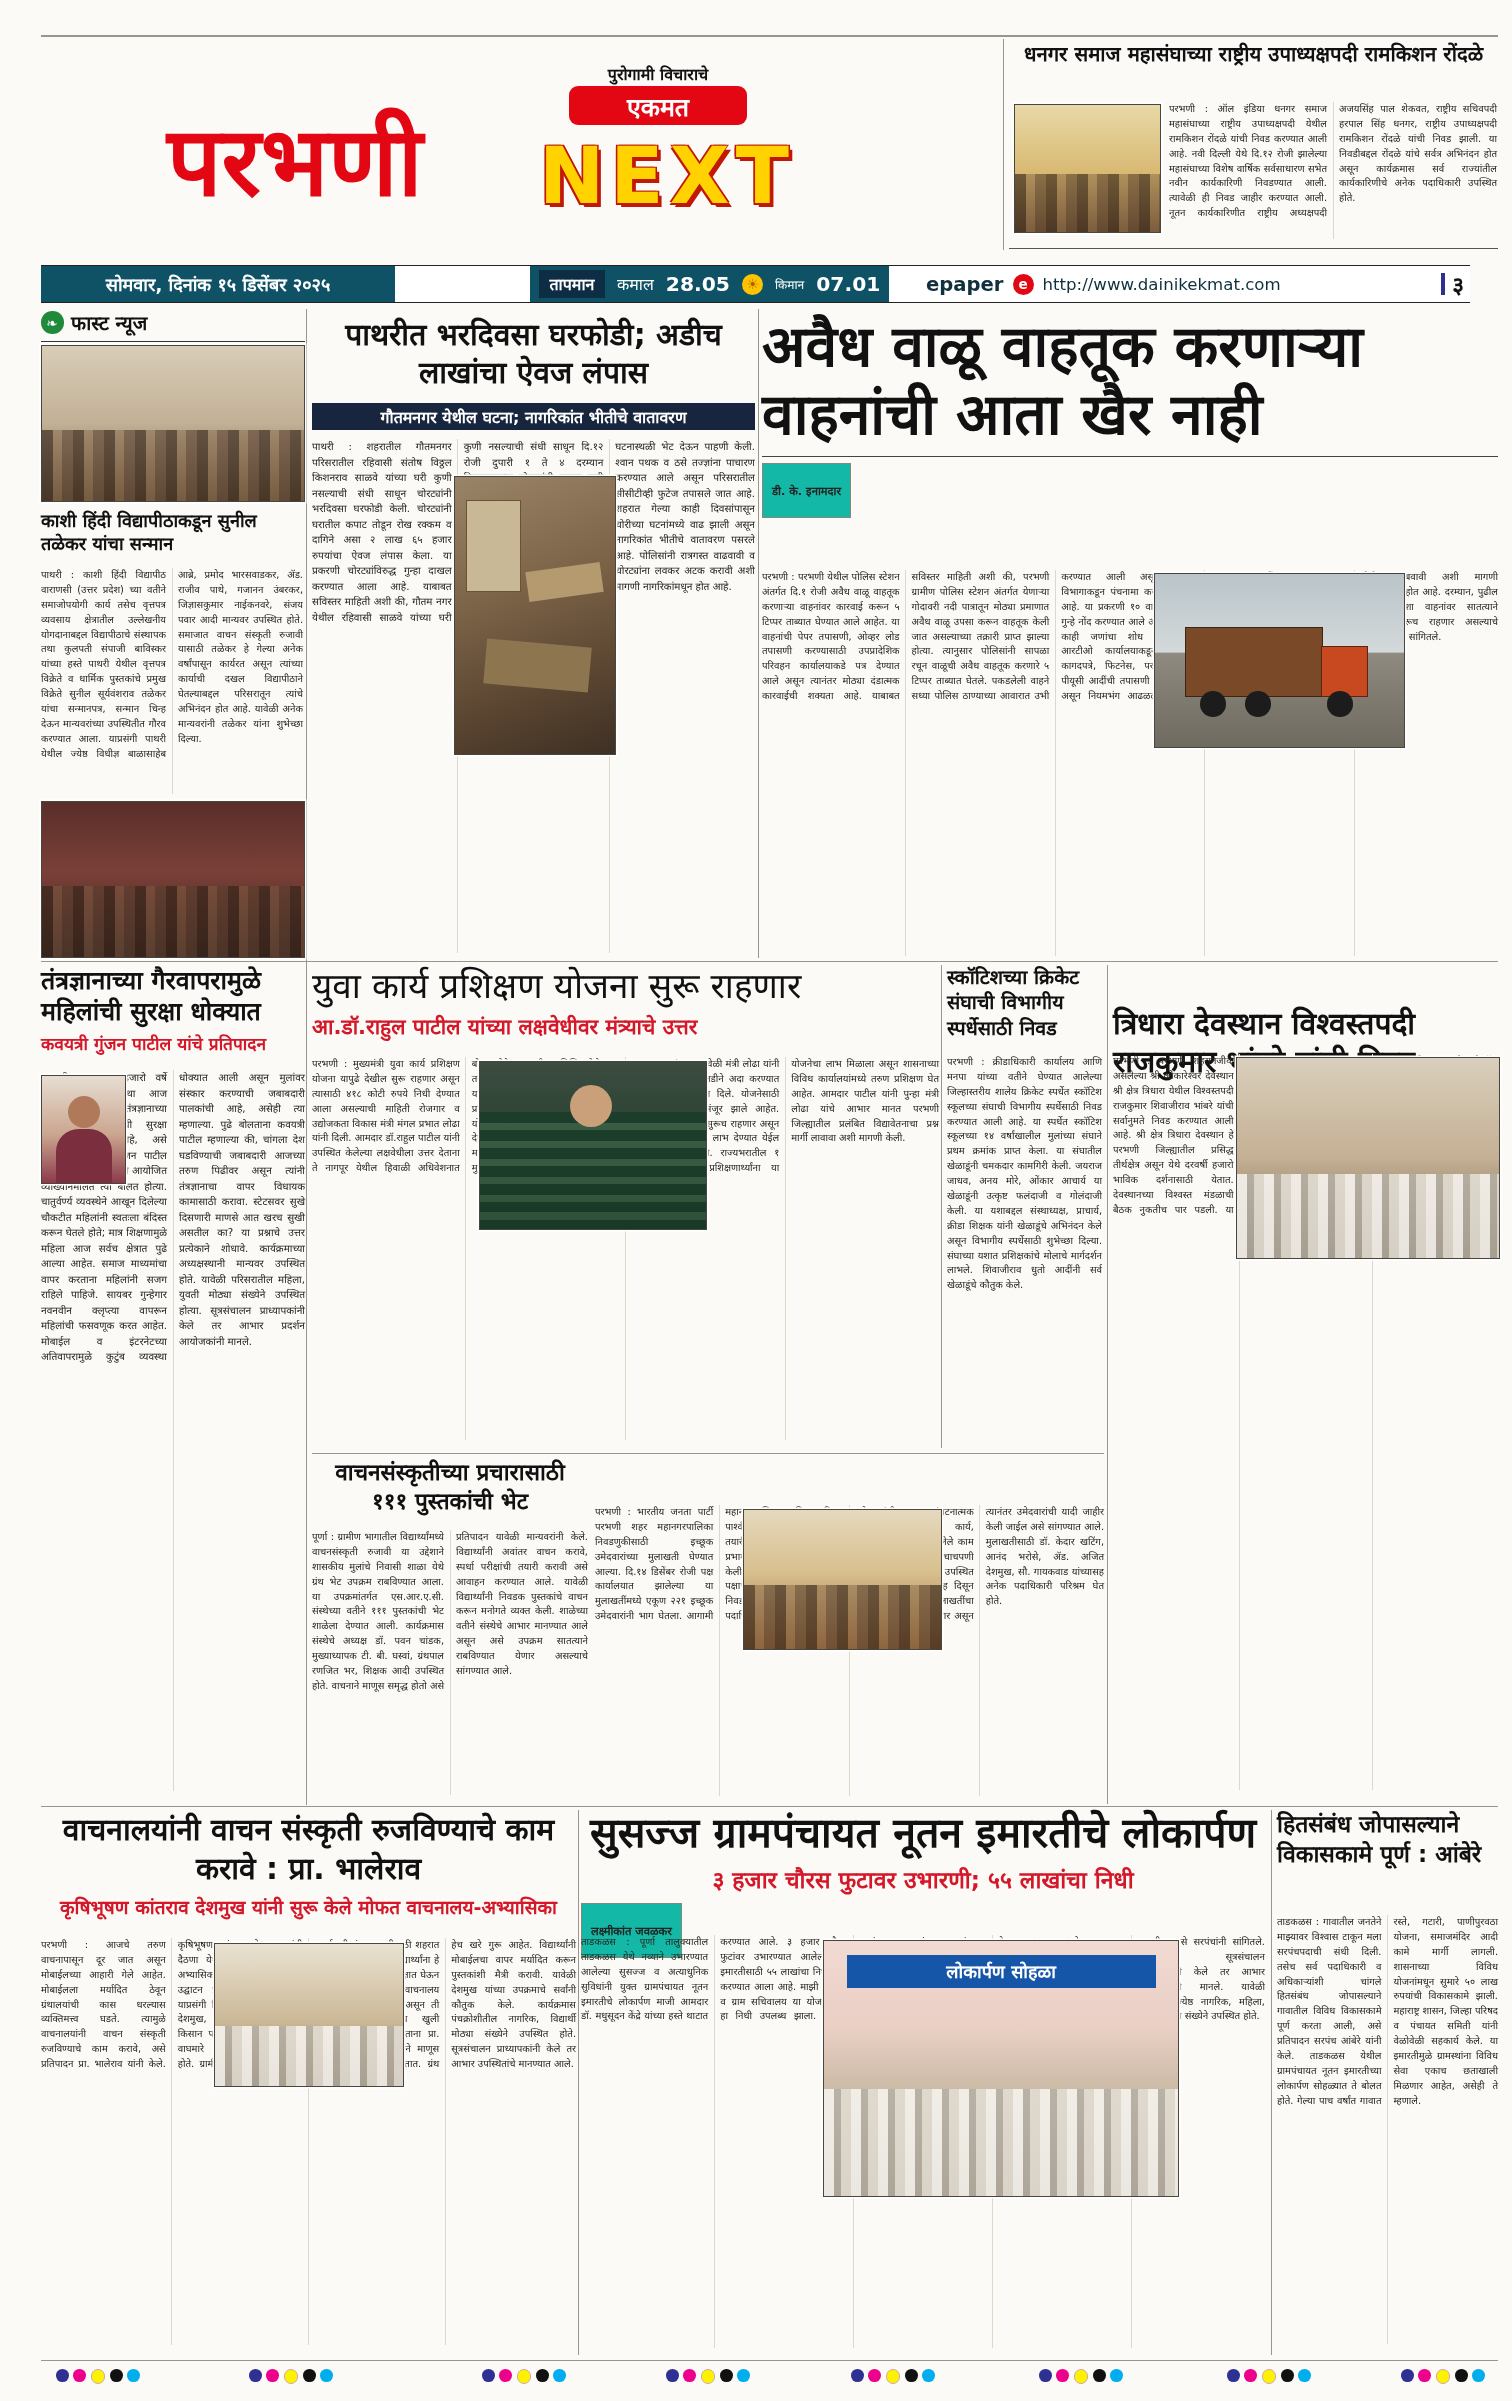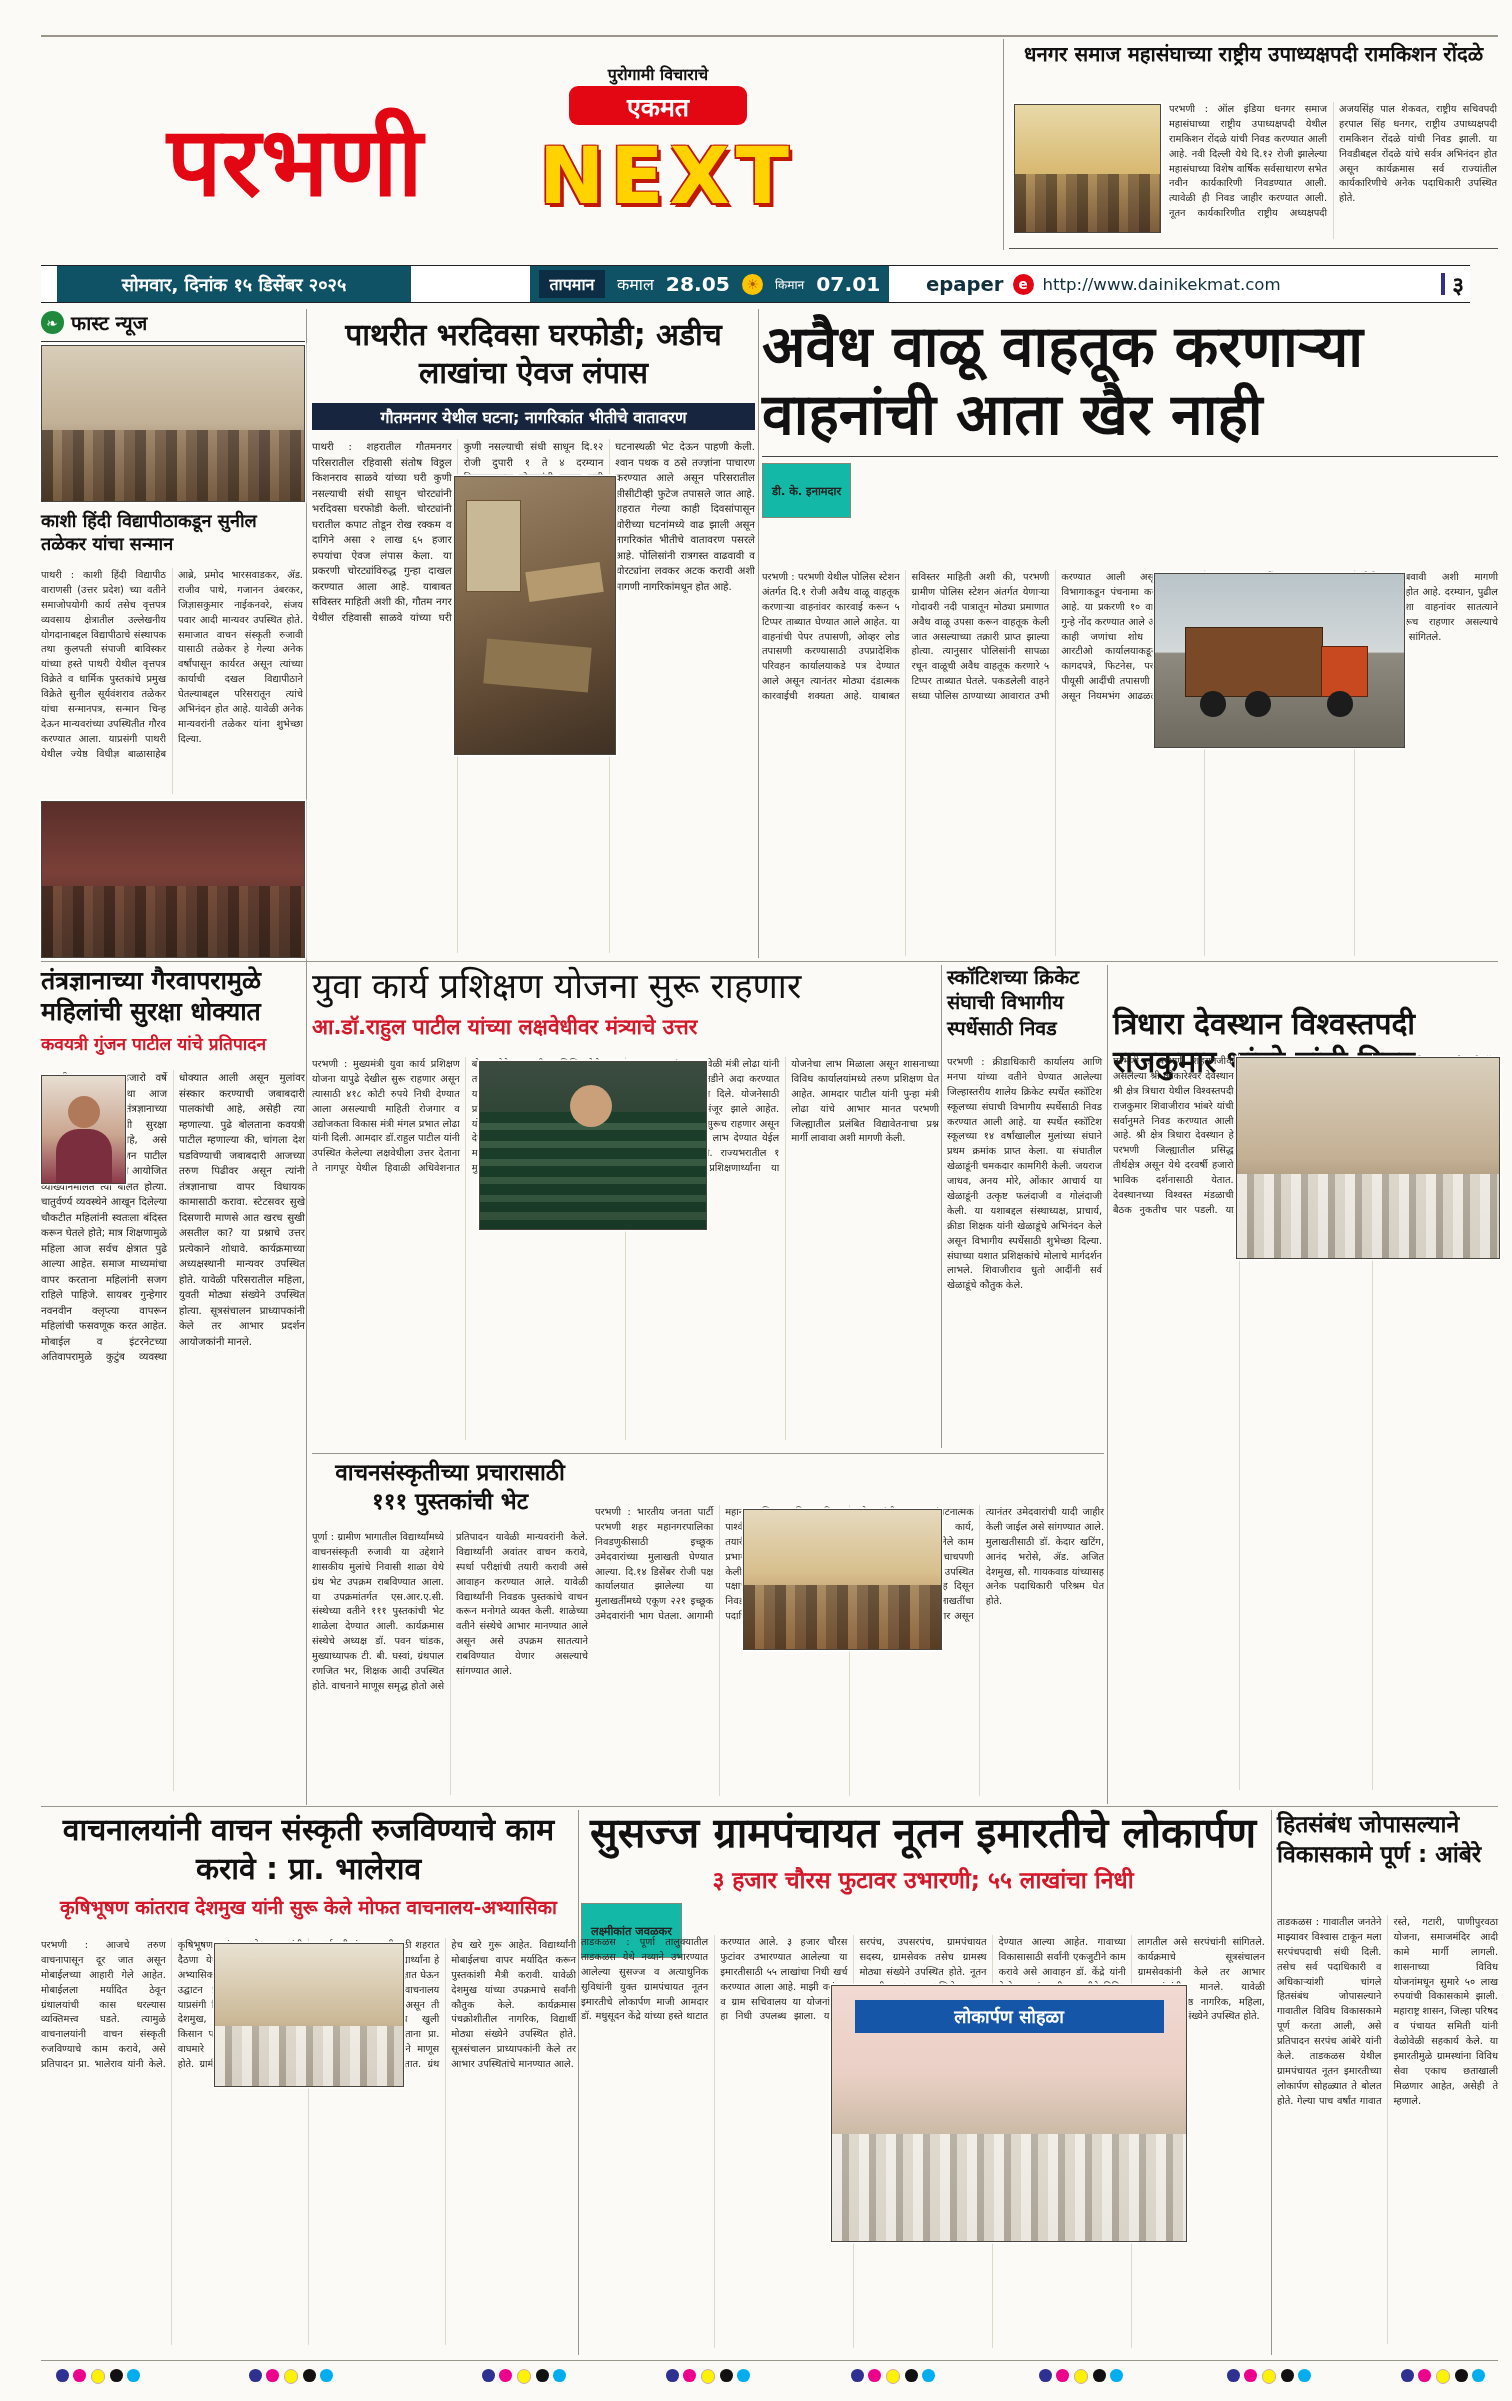--- a/index.html
+++ b/index.html
@@ -59,21 +59,21 @@
       </div>
     <div class="abs body-text cols-2" style="left:160px;top:60px;width:328px;height:137px;font-size:9.8px;">परभणी : ऑल इंडिया धनगर समाज महासंघाच्या राष्ट्रीय उपाध्यक्षपदी येथील रामकिशन रोंदळे यांची निवड करण्यात आली आहे. नवी दिल्ली येथे दि.१२ रोजी झालेल्या महासंघाच्या विशेष वार्षिक सर्वसाधारण सभेत नवीन कार्यकारिणी निवडण्यात आली. त्यावेळी ही निवड जाहीर करण्यात आली. नूतन कार्यकारिणीत राष्ट्रीय अध्यक्षपदी अजयसिंह पाल शेकवत, राष्ट्रीय सचिवपदी हरपाल सिंह धनगर, राष्ट्रीय उपाध्यक्षपदी रामकिशन रोंदळे यांची निवड झाली. या निवडीबद्दल रोंदळे यांचे सर्वत्र अभिनंदन होत असून कार्यक्रमास सर्व राज्यांतील कार्यकारिणीचे अनेक पदाधिकारी उपस्थित होते.</div>
   </div>
 
   <div class="abs masthead-title" style="left:167px;top:114px;">परभणी</div>
   <div class="abs center" style="left:569px;top:63px;width:178px;font-size:16px;font-weight:700;">पुरोगामी विचाराचे</div>
   <div class="abs brand-badge" style="left:569px;top:86px;width:178px;height:39px;">एकमत</div>
   <div class="abs next-logo" style="left:539px;top:131px;">NEXT</div>
 
   <div class="abs" style="left:41px;top:265px;width:1429px;height:36px;border-top:1.5px solid #222;border-bottom:1.5px solid #222;background:#fff;">
-    <div class="abs db-dark" style="left:16px;top:0;width:354px;height:36px;justify-content:center;font-size:18px;font-weight:700;">सोमवार, दिनांक १५ डिसेंबर २०२५</div>
+    <div class="abs db-dark" style="left:0;top:0;width:354px;height:36px;justify-content:center;font-size:18px;font-weight:700;">सोमवार, दिनांक १५ डिसेंबर २०२५</div>
     <div class="abs db-dark" style="left:489px;top:0;height:36px;padding:0 9px;gap:12px;">
       <span style="background:#0d2d45;padding:3px 10.5px;font-size:16px;font-weight:700;">तापमान</span>
       <span style="font-size:16px;">कमाल</span>
       <span style="font-size:20.3px;font-weight:800;">28.05</span>
       <span class="icon-circle" style="width:21px;height:21px;background:#ffc400;color:#b25e00;font-size:13.6px;">☀</span>
       <span style="font-size:12px;">किमान</span>
       <span style="font-size:20.3px;font-weight:800;">07.01</span>
     </div>
     <div class="abs" style="left:885px;top:0;height:36px;display:flex;align-items:center;gap:9px;">
       <span style="font-size:19.6px;font-weight:800;color:#10303e;">epaper</span>
@@ -183,21 +183,21 @@
       </div>
   </div>
 
   <div class="abs" style="left:581px;top:1810px;width:684px;height:545px;">
     <div class="center" style="font-size:41px;font-weight:900;line-height:1.15;">सुसज्ज ग्रामपंचायत नूतन इमारतीचे लोकार्पण</div>
     <div class="sub-red center" style="margin-top:6px;font-size:23px;">३ हजार चौरस फुटावर उभारणी; ५५ लाखांचा निधी</div>
     <div class="abs" style="left:0;top:93px;">
       <span class="byline-box">लक्ष्मीकांत जवळकर</span>
     </div>
     <div class="abs body-text cols-5" style="left:0;top:125px;width:684px;height:413px;font-size:9.8px;">ताडकळस : पूर्णा तालुक्यातील ताडकळस येथे नव्याने उभारण्यात आलेल्या सुसज्ज व अत्याधुनिक सुविधांनी युक्त ग्रामपंचायत नूतन इमारतीचे लोकार्पण माजी आमदार डॉ. मधुसूदन केंद्रे यांच्या हस्ते थाटात करण्यात आले. ३ हजार चौरस फुटांवर उभारण्यात आलेल्या या इमारतीसाठी ५५ लाखांचा निधी खर्च करण्यात आला आहे. माझी वसुंधरा व ग्राम सचिवालय या योजनांमधून हा निधी उपलब्ध झाला. यावेळी सरपंच, उपसरपंच, ग्रामपंचायत सदस्य, ग्रामसेवक तसेच ग्रामस्थ मोठ्या संख्येने उपस्थित होते. नूतन इमारतीत सभागृह, अभिलेख कक्ष, संगणक कक्ष, महिला व बालकल्याण कक्ष आदी सुविधा उपलब्ध करून देण्यात आल्या आहेत. गावाच्या विकासासाठी सर्वांनी एकजुटीने काम करावे असे आवाहन डॉ. केंद्रे यांनी केले. ग्रामपंचायतीच्या वतीने विविध विकासकामे पूर्ण करण्यात आली असून उर्वरित कामे लवकरच मार्गी लागतील असे सरपंचांनी सांगितले. कार्यक्रमाचे सूत्रसंचालन ग्रामसेवकांनी केले तर आभार उपसरपंचांनी मानले. यावेळी गावातील ज्येष्ठ नागरिक, महिला, युवक मोठ्या संख्येने उपस्थित होते.</div>
-    <div class="photo" style="left:250px;top:130px;width:354px;height:255px;background:linear-gradient(180deg,#f2d9d2 0%,#e9cfc4 35%,#c9b9a4 60%,#8f7f68 100%);margin-top:45px;">
+    <div class="photo" style="left:242px;top:130px;width:354px;height:255px;background:linear-gradient(180deg,#f2d9d2 0%,#e9cfc4 35%,#c9b9a4 60%,#8f7f68 100%);">
       <div class="abs strip" style="left:22.6px;top:13.6px;width:309px;height:33px;background:#1656a8;font-size:18px;">लोकार्पण सोहळा</div>
       <div class="crowd-light"></div>
     </div>
   </div>
 
   <div class="abs" style="left:1277px;top:1810px;width:221px;height:545px;">
     <div style="font-size:23px;font-weight:900;line-height:1.3;">हितसंबंध जोपासल्याने विकासकामे पूर्ण : आंबेरे</div>
     <div class="abs body-text cols-2" style="left:0;top:105px;width:221px;height:429px;font-size:9.8px;">ताडकळस : गावातील जनतेने माझ्यावर विश्वास टाकून मला सरपंचपदाची संधी दिली. तसेच सर्व पदाधिकारी व अधिकाऱ्यांशी चांगले हितसंबंध जोपासल्याने गावातील विविध विकासकामे पूर्ण करता आली, असे प्रतिपादन सरपंच आंबेरे यांनी केले. ताडकळस येथील ग्रामपंचायत नूतन इमारतीच्या लोकार्पण सोहळ्यात ते बोलत होते. गेल्या पाच वर्षांत गावात रस्ते, गटारी, पाणीपुरवठा योजना, समाजमंदिर आदी कामे मार्गी लागली. शासनाच्या विविध योजनांमधून सुमारे ५० लाख रुपयांची विकासकामे झाली. महाराष्ट्र शासन, जिल्हा परिषद व पंचायत समिती यांनी वेळोवेळी सहकार्य केले. या इमारतीमुळे ग्रामस्थांना विविध सेवा एकाच छताखाली मिळणार आहेत, असेही ते म्हणाले.</div>
   </div>
 

